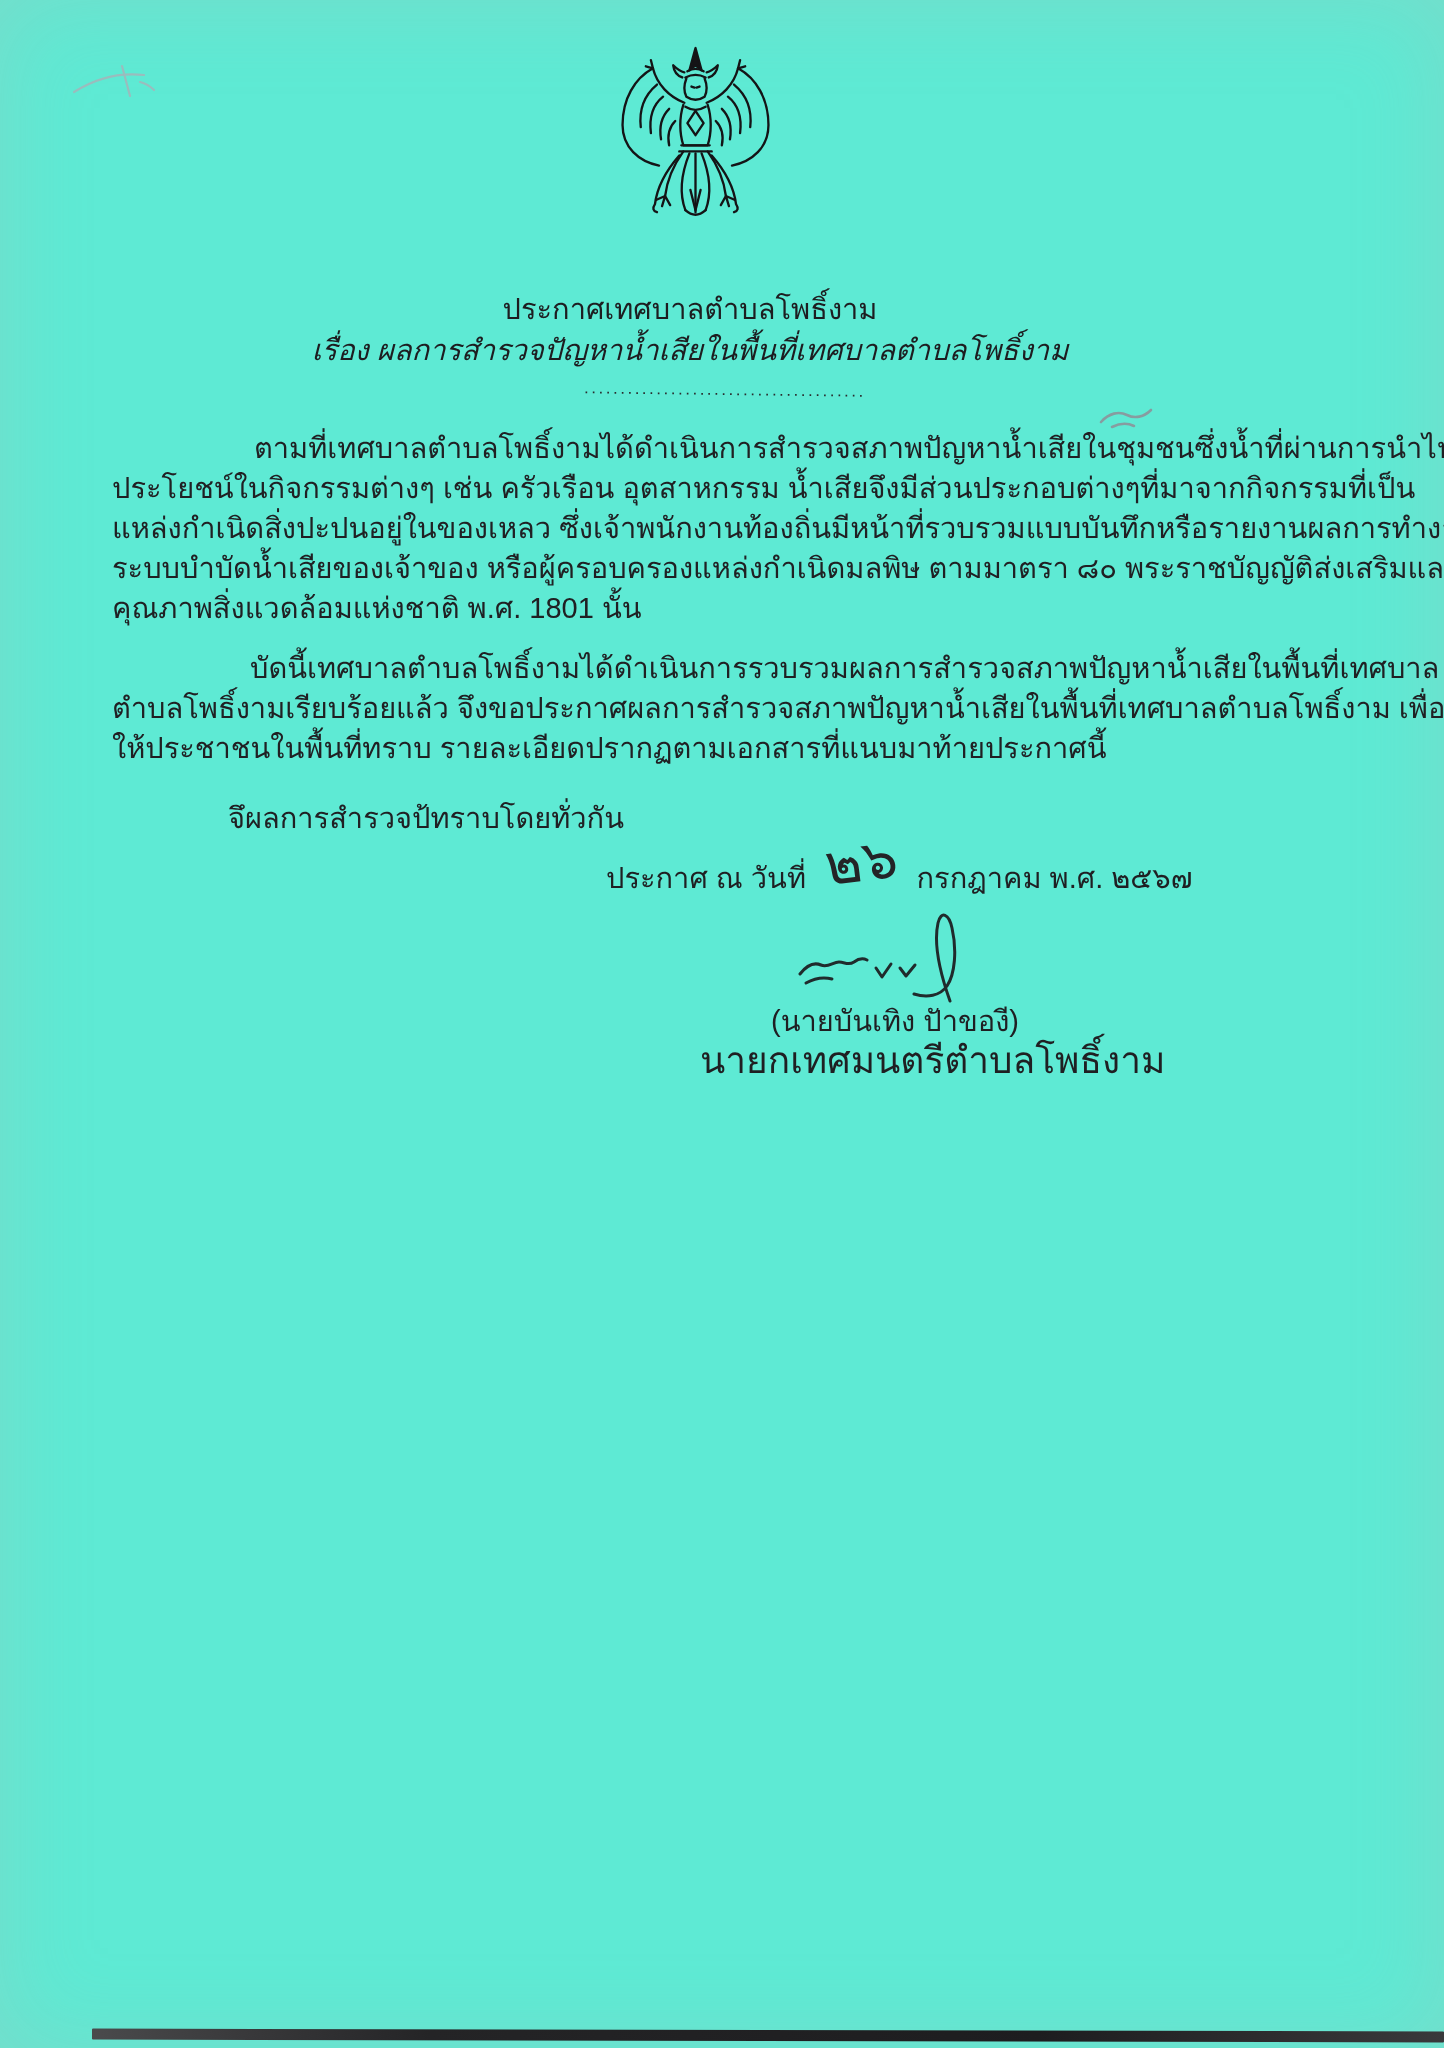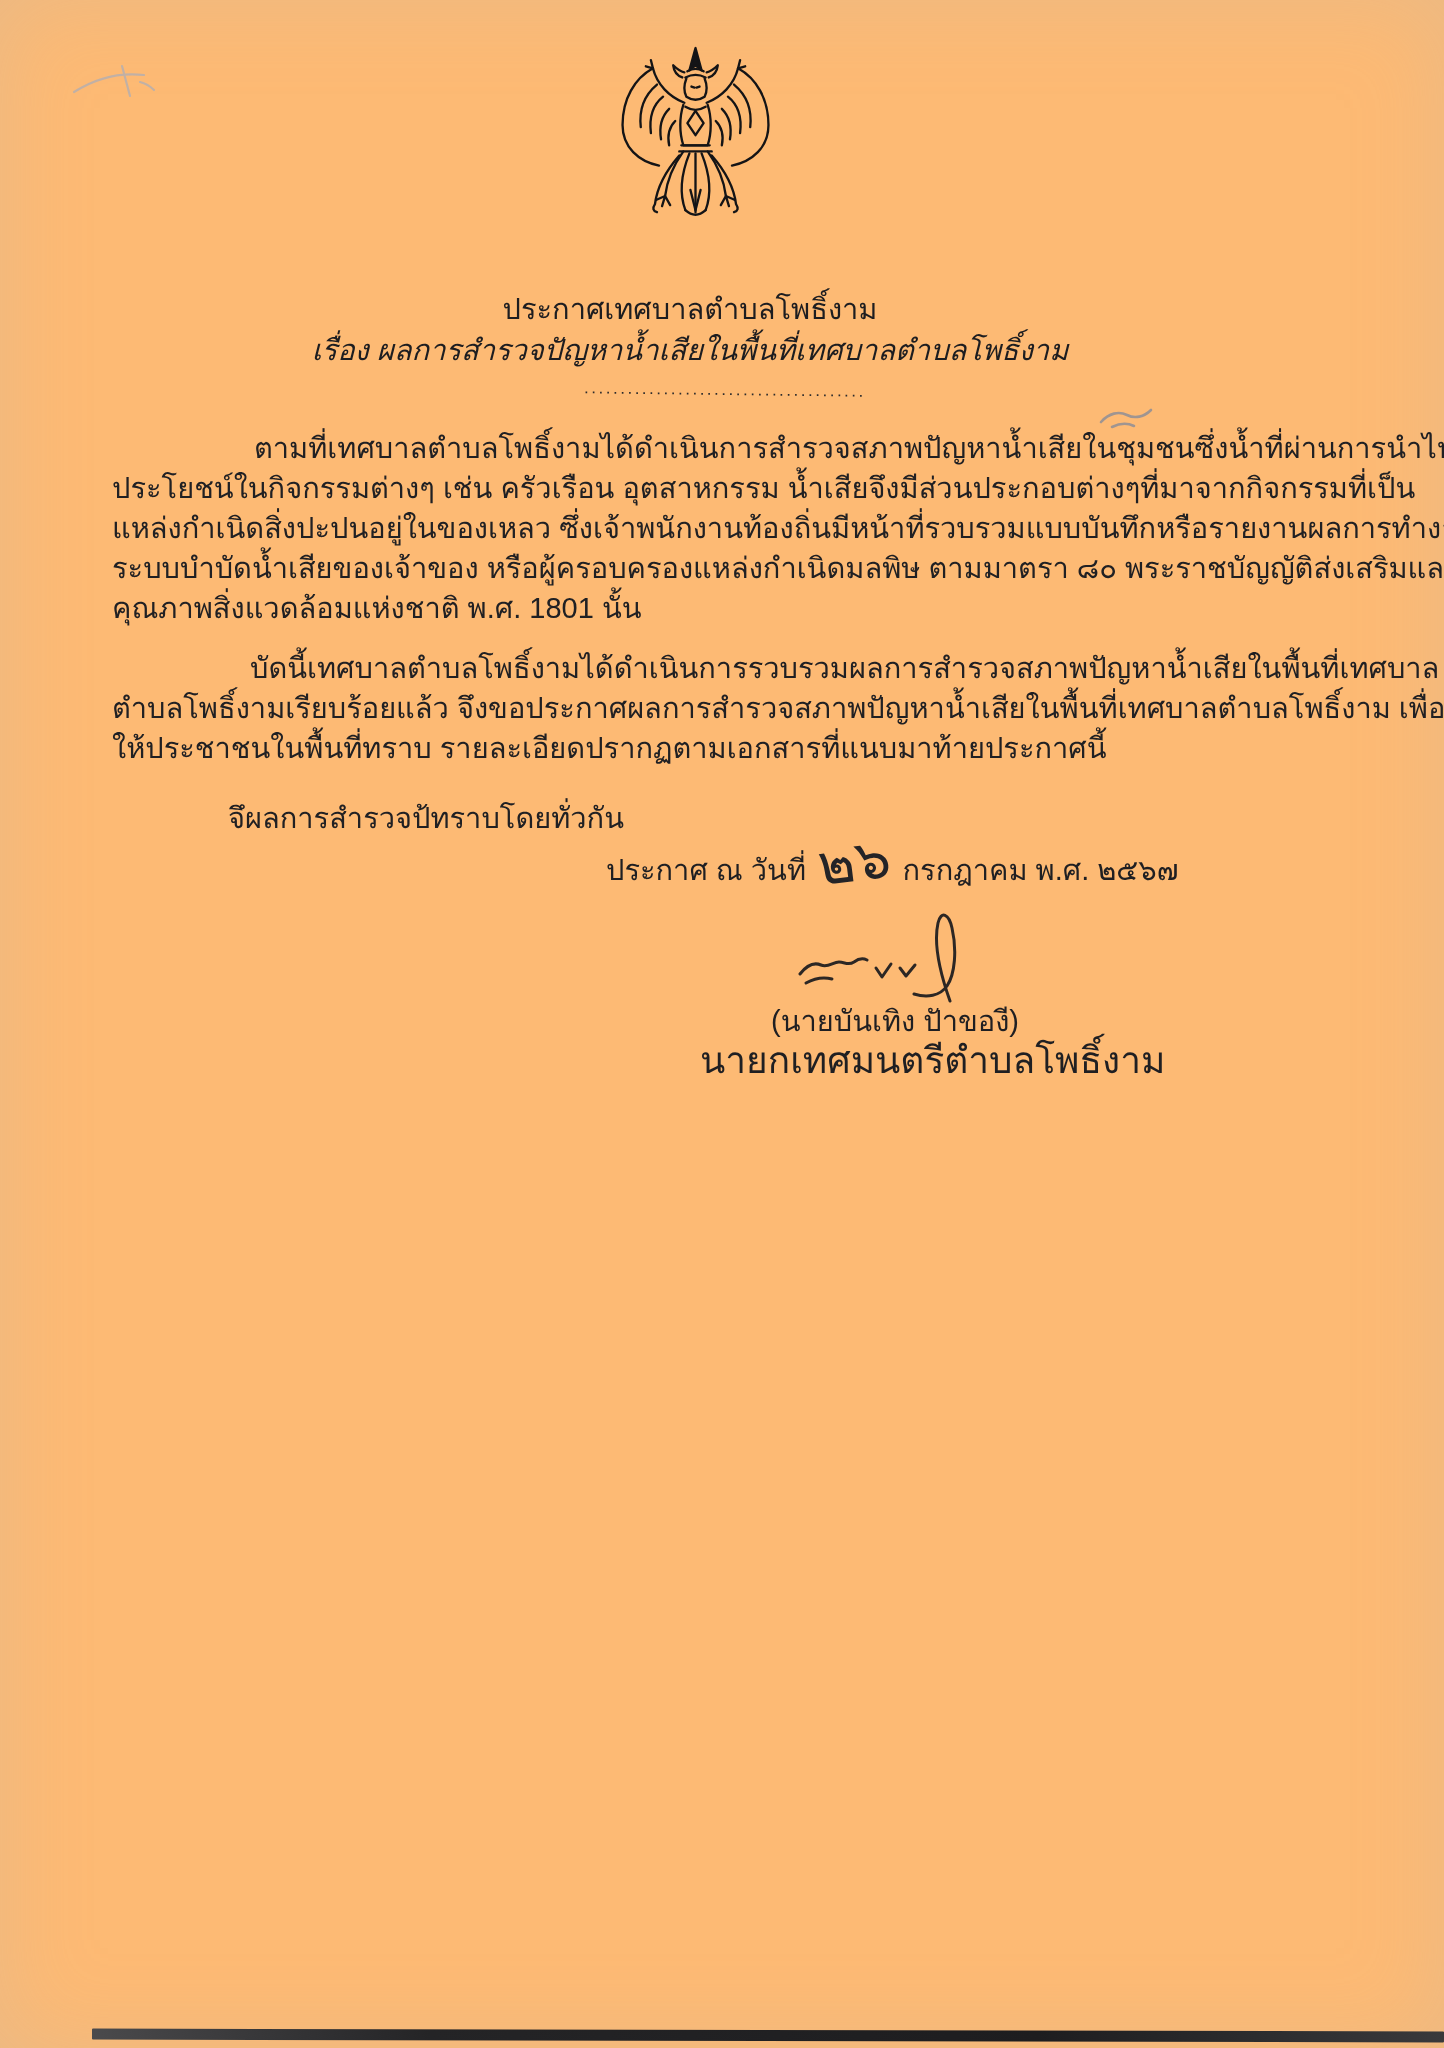--- a/index.html
+++ b/index.html
@@ -1,32 +1,32 @@
 <!DOCTYPE html>
 <html><head>
 <meta charset="utf-8">
 <style>
   html,body{margin:0;padding:0;background:#e9e8e4;}
   .page{
     position:relative;
     width:1444px;height:2048px;
-    background:#fdba74;
+    background:#5eead4;
     box-shadow:inset 0 0 90px rgba(185,183,175,0.28);
     overflow:hidden;
     font-family:"Liberation Sans","DejaVu Sans",sans-serif;
     color:#1f1f22;
   }
   .abs{position:absolute;}
   .doc-text{font-size:29px;line-height:40px;white-space:nowrap;color:#202023;}
   .title{font-size:29px;text-align:center;white-space:nowrap;color:#1d1d20;}
   .dots{font-size:17px;letter-spacing:2.5px;color:#2a2a2c;transform:rotate(0.7deg);text-align:center;}
   .para .line{height:40px;}
   .indent1{padding-left:142px;}
   .indent2{padding-left:138px;}
-  .date-line{display:flex;align-items:flex-start;gap:12px;}
+  .date-line{display:flex;align-items:center;gap:19px;}
   .date-line .dtxt{font-size:29px;line-height:40px;white-space:nowrap;}
   .handwritten-day{
     font-size:56px;line-height:56px;
     transform:rotate(-7deg);
     position:relative;top:-16px;
     color:#242427;
     font-weight:400;
   }
   .sig-block{width:390px;text-align:center;}
   .sig-name{font-size:29px;line-height:38px;white-space:nowrap;}

